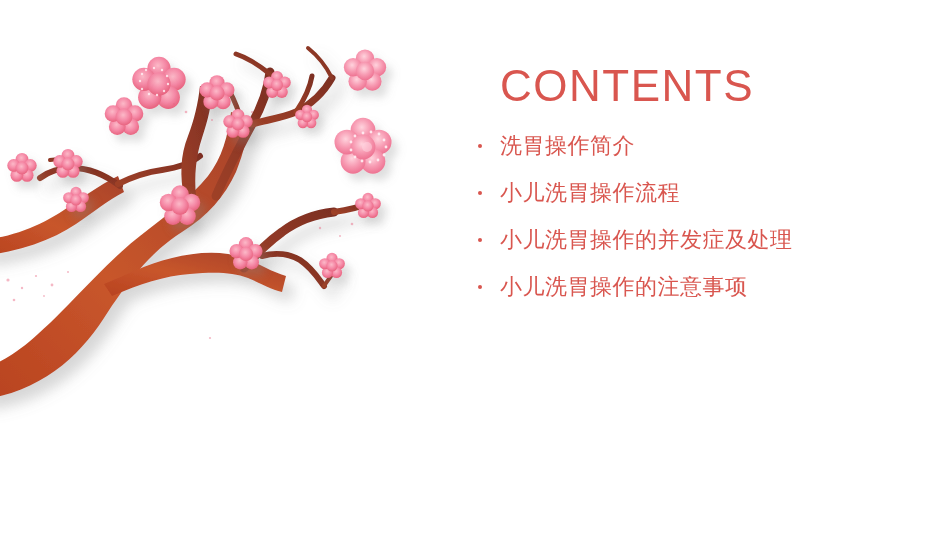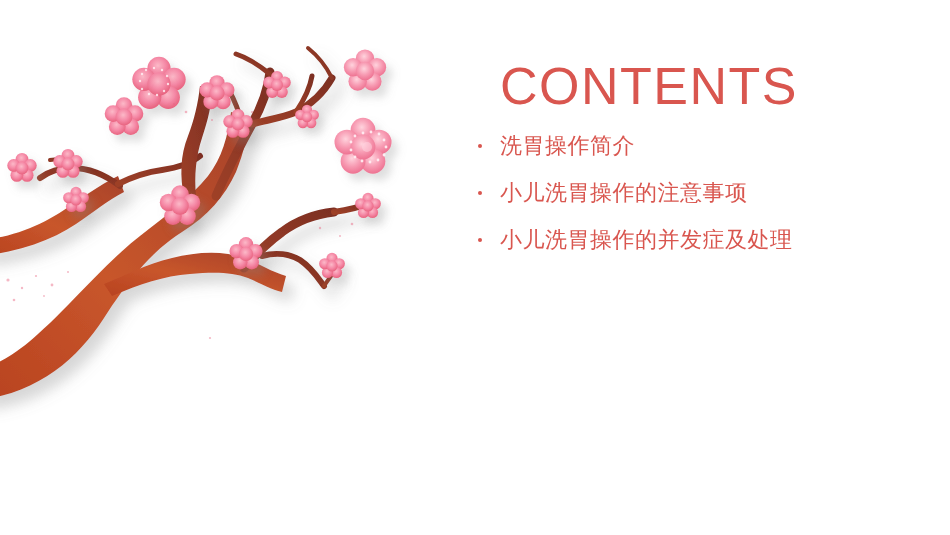--- a/index.html
+++ b/index.html
@@ -33,21 +33,21 @@
 
   
   .content {
     position: absolute;
     left: 478px;
     top: 58px;
     width: 455px;
   }
   .page-title {
     color: #d9564f;
-    font-size: 52px;
+    font-size: 44px;
     font-weight: 400;
     letter-spacing: 1.5px;
     line-height: 56px;
     margin: 0 0 8px 22px;
     white-space: nowrap;
   }
   .toc-list {
     list-style: none;
     margin: 0;
     padding: 0;
@@ -269,32 +269,38 @@
 
     <ul class="toc-list">
 
       <li class="toc-item">
         <span class="toc-bullet">
             <i></i>
           </span>
         <span class="toc-text">洗胃操作简介</span>
       </li>
 
+      <li class="toc-item">
+        <span class="toc-bullet">
+            <i></i>
+          </span>
+        <span class="toc-text">小儿洗胃操作流程</span>
+      </li>
+
+      <li class="toc-item">
+        <span class="toc-bullet">
+            <i></i>
+          </span>
+        <span class="toc-text">小儿洗胃操作的并发症及处理</span>
+      </li>
 
       <li class="toc-item">
         <span class="toc-bullet">
             <i></i>
           </span>
         <span class="toc-text">小儿洗胃操作的注意事项</span>
       </li>
 
-      <li class="toc-item">
-        <span class="toc-bullet">
-            <i></i>
-          </span>
-        <span class="toc-text">小儿洗胃操作的并发症及处理</span>
-      </li>
-
 
     </ul>
   </div>
 
 </div>
 
 </body></html>

